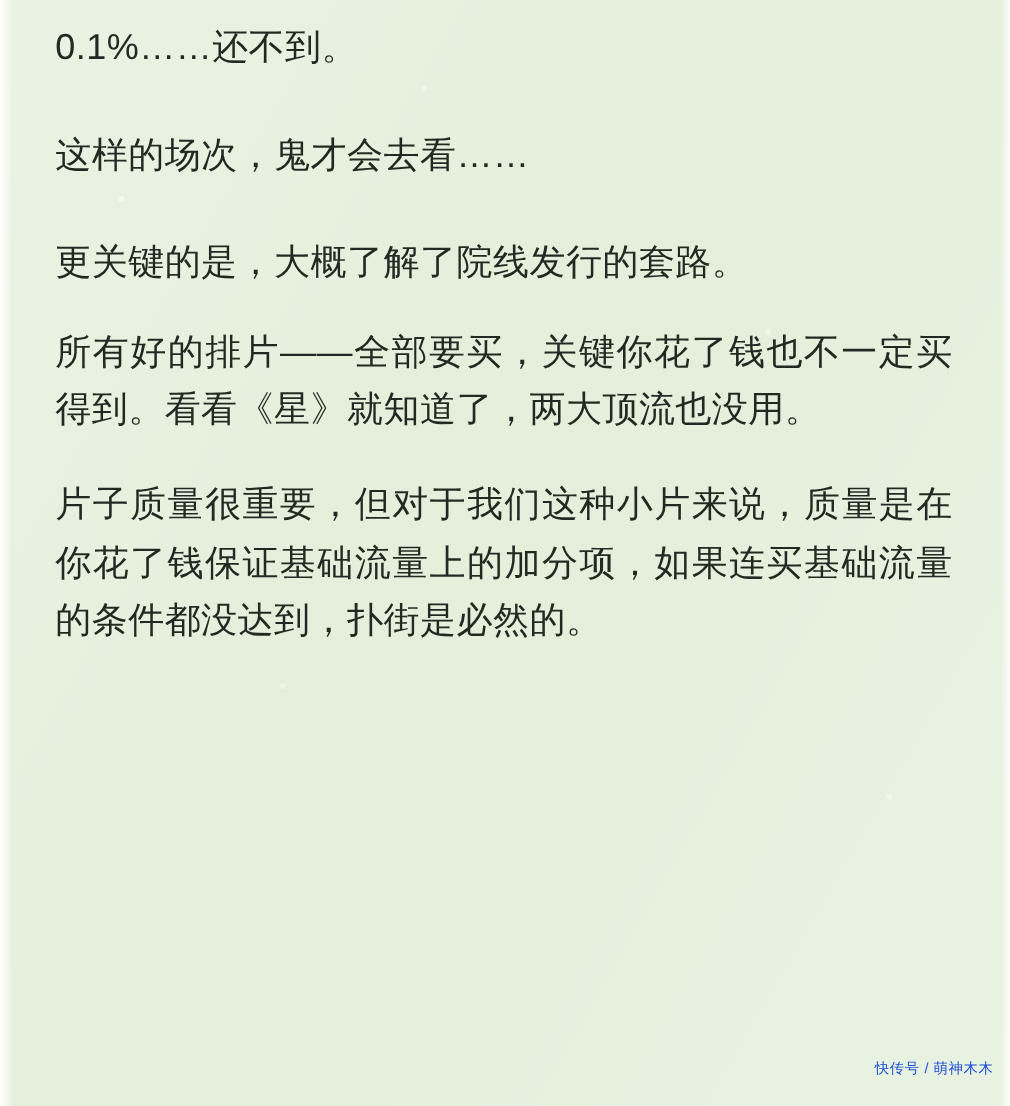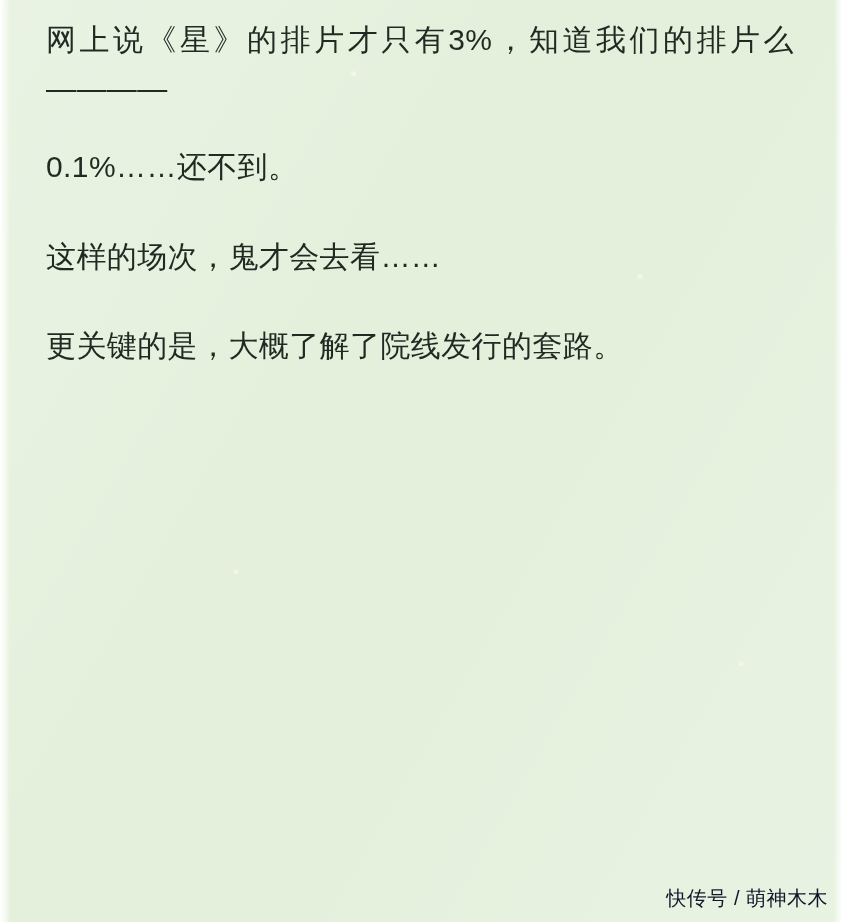--- a/index.html
+++ b/index.html
@@ -69,38 +69,39 @@
     text-align: justify;
     text-justify: inter-character;
   }
   p.para.tight {
     margin-bottom: 26px;
     margin-top: 41px;
   }
   .watermark {
     position: absolute;
     right: 14px;
-    bottom: 10px;
-    font-size: 20px;
-    color: #0f172a;
+    bottom: 23px;
+    font-size: 12px;
+    color: #1d4ed8;
     letter-spacing: 0.5px;
     font-family: "Liberation Sans", sans-serif;
     white-space: nowrap;
   }
 </style>
 </head>
 <body>
 
 <div id="page">
 
   <div class="left-edge"></div>
   <div class="right-edge"></div>
 
   <div id="content">
-    <p class="para">网上说《星》的排片才只有3%，知道我们的排片么————</p>
     <p class="para">0.1%……还不到。</p>
     <p class="para tight">这样的场次，鬼才会去看……</p>
     <p class="para tight">更关键的是，大概了解了院线发行的套路。</p>
+    <p class="para">所有好的排片——全部要买，关键你花了钱也不一定买得到。看看《星》就知道了，两大顶流也没用。</p>
+    <p class="para">片子质量很重要，但对于我们这种小片来说，质量是在你花了钱保证基础流量上的加分项，如果连买基础流量的条件都没达到，扑街是必然的。</p>
   </div>
 
   <div class="watermark">快传号 / 萌神木木</div>
 
 </div>
 
 </body></html>

